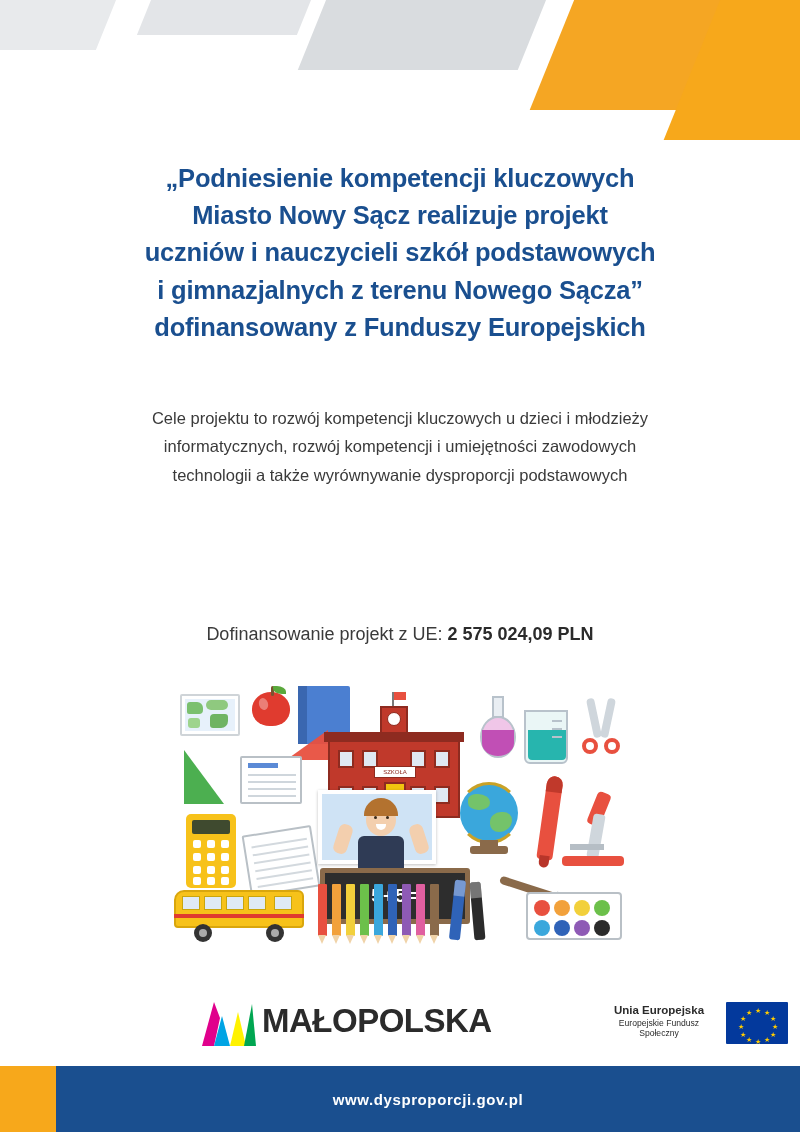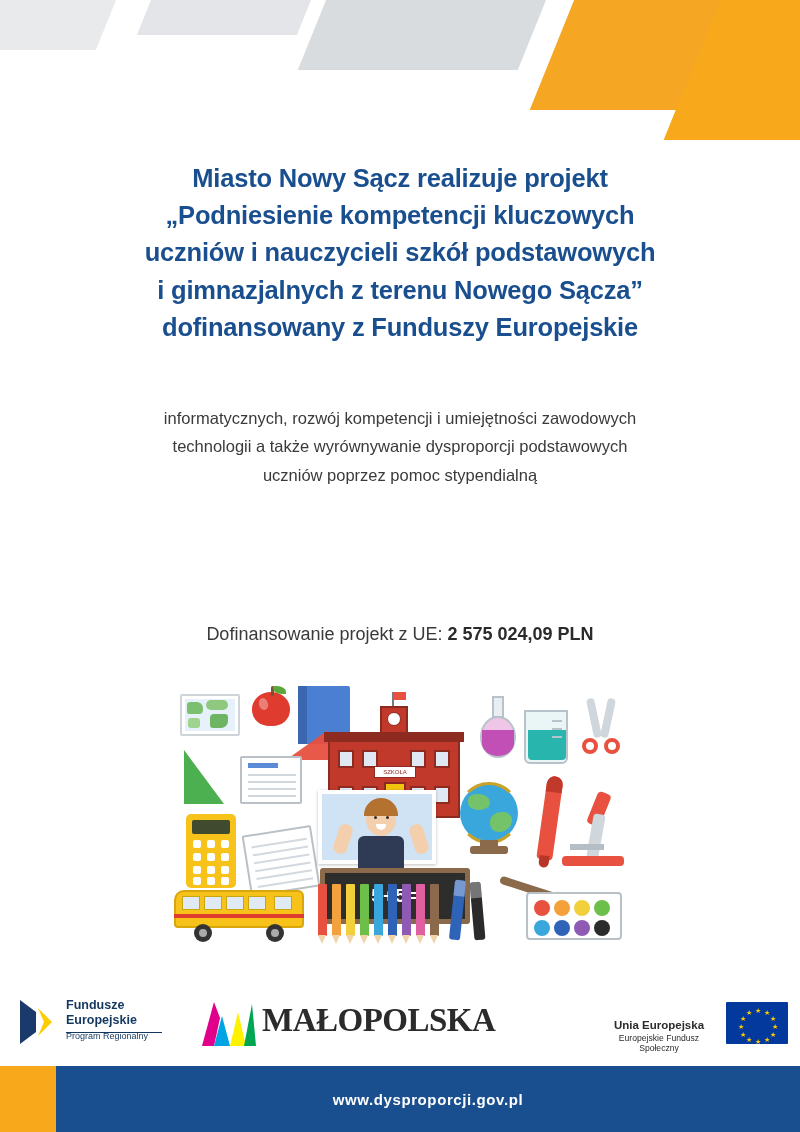--- a/index.html
+++ b/index.html
@@ -255,30 +255,30 @@
   }
   .fe-flag svg { display:block; }
   .fe-text { position:absolute; left:48px; top:4px; color:#1a3a6b; }
   .fe-t1 { font-size:12.5px; font-weight:bold; line-height:1.18; color:#13375e; }
   .fe-t2 { font-size:9px; margin-top:3px; color:#13375e; }
   .fe-rule { position:absolute; left:48px; top:38px; width:96px; height:1px; background:#13375e;}
 
   
   .mp { position:absolute; left:200px; top:14px; width:258px; height:58px; }
   .mp-mark { position:absolute; left:0; top:4px; width:58px; height:50px;}
-  .mp-word { position:absolute; left:62px; top:8px; font-size:33px; font-weight:bold; color:#2b2b2b; letter-spacing:-0.5px;font-family:Liberation Serif, serif;}
+  .mp-word { position:absolute; left:62px; top:8px; font-size:33px; font-weight:bold; color:#2b2b2b; letter-spacing:-0.5px;}
 
   
   .ns { position:absolute; left:492px; top:18px; width:150px; height:48px;}
   .ns-mark { position:absolute; left:0; top:2px; width:42px; height:40px;}
   .ns-word { position:absolute; left:48px; top:12px; font-size:14.5px; color:#2f5f99;}
 
   
   .ue { position:absolute; left:600px; top:14px; width:190px; height:58px;}
-  .ue-text { position:absolute; left:0; top:10px; width:118px; text-align:center; color:#2b2b2b;margin-top:15px;}
+  .ue-text { position:absolute; left:0; top:10px; width:118px; text-align:center; color:#2b2b2b;}
   .ue-t1 { font-size:11.5px; font-weight:bold;}
   .ue-t2 { font-size:8.6px; margin-top:2px;}
   .ue-flag { position:absolute; left:126px; top:8px; width:62px; height:42px; background:#03399c; border-radius:1px;}
   .ue-star { position:absolute; color:#ffcc00; font-size:7px; line-height:7px;}
 
   
   .bar-orange-left {
     position:absolute; bottom:0; left:0; width:56px; height:66px; background:#f7a81b;
   }
   .bar-blue {
@@ -296,31 +296,31 @@
 
   <div class="top-deco">
     <div class="deco-shape grey1"></div>
     <div class="deco-shape grey2"></div>
     <div class="deco-shape grey3"></div>
     <div class="deco-shape orange-wedge"></div>
     <div class="deco-shape orange-wedge2"></div>
   </div>
 
   <div class="headline">
+    <span class="hl-line">„Podniesienie kompetencji kluczowych</span>
     <span class="hl-line">Miasto Nowy Sącz realizuje projekt</span>
-    <span class="hl-line">„Podniesienie kompetencji kluczowych</span>
     <span class="hl-line">uczniów i nauczycieli szkół podstawowych</span>
     <span class="hl-line">i gimnazjalnych z terenu Nowego Sącza”</span>
-    <span class="hl-line">dofinansowany z Funduszy Europejskie</span>
+    <span class="hl-line">dofinansowany z Funduszy Europejskich</span>
   </div>
 
   <div class="body-text">
+    <span class="bt-line">Cele projektu to rozwój kompetencji kluczowych  u dzieci i młodzieży</span>
     <span class="bt-line">informatycznych, rozwój kompetencji i umiejętności zawodowych</span>
     <span class="bt-line">technologii a także wyrównywanie dysproporcji podstawowych</span>
-    <span class="bt-line">uczniów poprzez pomoc stypendialną</span>
   </div>
 
   <div class="funding">
     <span>Dofinansowanie projekt z UE: </span><b>2 575 024,09 PLN</b>
   </div>
 
   <div class="illustration">
 
     <div class="ill map">
       <div class="map-sea"></div>
@@ -521,35 +521,20 @@
       <div class="pal-dot" style="left:6px;top:26px;background:#3aa7dc"></div>
       <div class="pal-dot" style="left:26px;top:26px;background:#2f63b8"></div>
       <div class="pal-dot" style="left:46px;top:26px;background:#8e5ab5"></div>
       <div class="pal-dot" style="left:66px;top:26px;background:#2b2b2b"></div>
     </div>
 
   </div>
 
   <div class="logobar">
 
-    <div class="fe">
-      <div class="fe-flag">
-        <svg width="46" height="48" viewBox="0 0 46 48">
-          <polygon points="2,2 2,46 18,34 18,14" fill="#1a3a6b"></polygon>
-          <polygon points="20,10 26,24 20,38 34,24" fill="#ffcc00"></polygon>
-          <polygon points="24,4 30,16 24,28 38,16" fill="#e03b2f" opacity="0"></polygon>
-        </svg>
-      </div>
-      <div class="fe-text">
-        <div class="fe-t1">Fundusze</div>
-        <div class="fe-t1">Europejskie</div>
-        <div class="fe-t2">Program Regionalny</div>
-      </div>
-      <div class="fe-rule"></div>
-    </div>
 
     <div class="mp">
       <div class="mp-mark">
         <svg width="58" height="50" viewBox="0 0 58 50">
           <polygon points="2,48 14,4 20,20 14,48" fill="#e0008c"></polygon>
           <polygon points="14,48 22,18 30,48" fill="#00a4e4"></polygon>
           <polygon points="30,48 38,14 46,48" fill="#fff200"></polygon>
           <polygon points="44,48 52,6 56,48" fill="#00a651"></polygon>
         </svg>
       </div>

